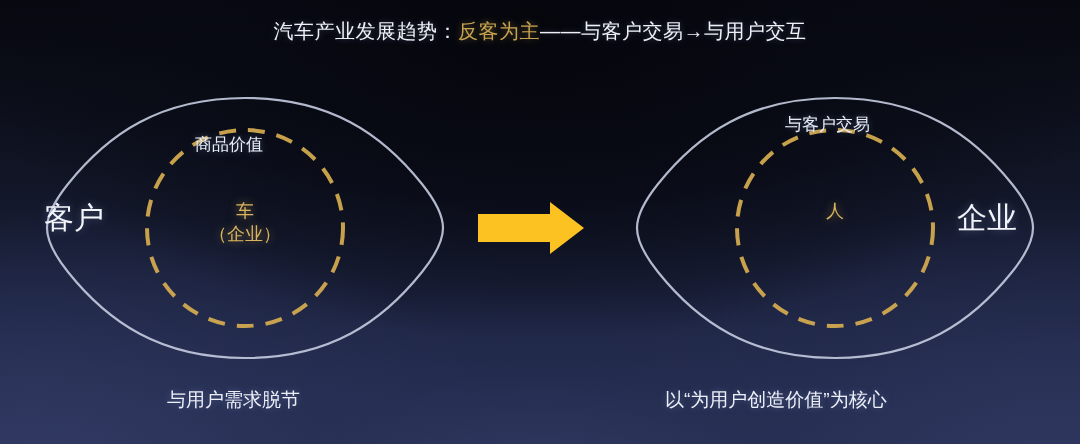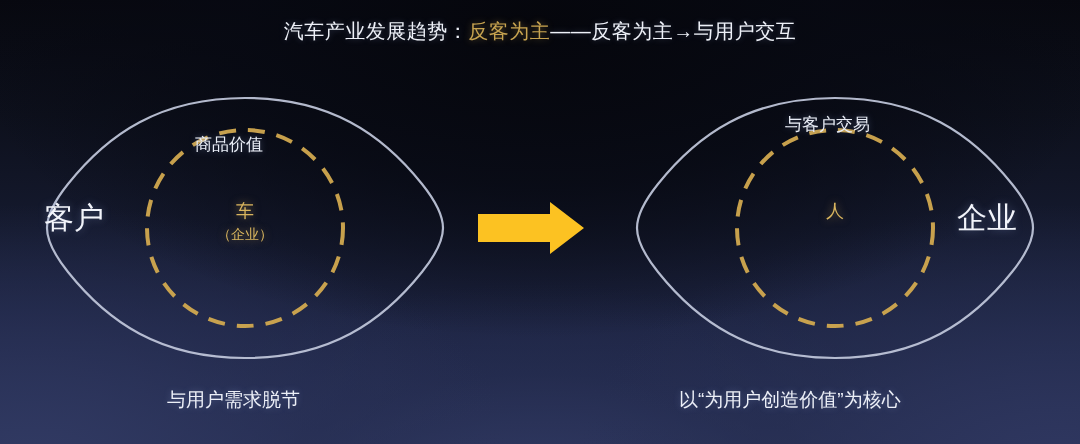--- a/index.html
+++ b/index.html
@@ -41,39 +41,39 @@
     position:absolute;color:#e9edf6;
     font-size:17px;line-height:19px;white-space:nowrap;
     text-shadow:0 0 7px rgba(170,195,255,.35);
   }
   .coreText{
     position:absolute;text-align:center;white-space:nowrap;
     color:#d9b55e;
     text-shadow:0 0 8px rgba(210,170,84,.55);
   }
   .coreText .l1{display:block;font-size:18px;line-height:23px;}
-  .coreText .l2{display:block;font-size:14px;line-height:23px;}
+  .coreText .l2{display:block;font-size:18px;line-height:23px;}
 
   
   .arrow{position:absolute;left:478px;top:200px;width:108px;height:56px;}
 
   
   .caption{
     position:absolute;color:#eceff7;
     font-size:19px;line-height:24px;white-space:nowrap;
     text-shadow:0 0 7px rgba(170,195,255,.30);
   }
 </style>
 </head>
 <body>
 
 <div id="stage">
 
   <div class="title">
-    <span class="tw">汽车产业发展趋势：</span><span class="tg">反客为主</span><span class="tw">——反客为主→与用户交互</span>
+    <span class="tw">汽车产业发展趋势：</span><span class="tg">反客为主</span><span class="tw">——与客户交易→与用户交互</span>
   </div>
 
   <div class="leaf" style="left:30px;top:88px;width:430px;height:280px;">
     <svg width="430" height="280" viewBox="0 0 430 280">
       <path d="M 215 10
                C 300 10, 352 46, 392 96
                C 420 131, 420 149, 392 184
                C 352 234, 300 270, 215 270
                C 130 270, 78 234, 38 184
                C 10 149, 10 131, 38 96
@@ -105,15 +105,15 @@
                C 10 149, 10 131, 38 96
                C 78 46, 130 10, 215 10 Z" fill="none" stroke="#c2c9dc" stroke-width="2.2" stroke-linejoin="round" opacity="0.92"></path>
       <circle cx="215" cy="140" r="98" fill="none" stroke="#d2a94f" stroke-width="4" stroke-dasharray="17 12" stroke-linecap="butt" opacity="0.95"></circle>
     </svg>
   </div>
   <div class="edgeLabel" style="left:957px;top:203px;">企业</div>
   <div class="topLabel" style="left:785px;top:115px;">与客户交易</div>
   <div class="coreText" style="left:765px;top:200px;width:140px;">
     <span class="l1">人</span>
   </div>
-  <div class="caption" style="left:679px;top:388px;">以“为用户创造价值”为核心</div>
+  <div class="caption" style="left:665px;top:388px;">以“为用户创造价值”为核心</div>
 
 </div>
 
 </body></html>

